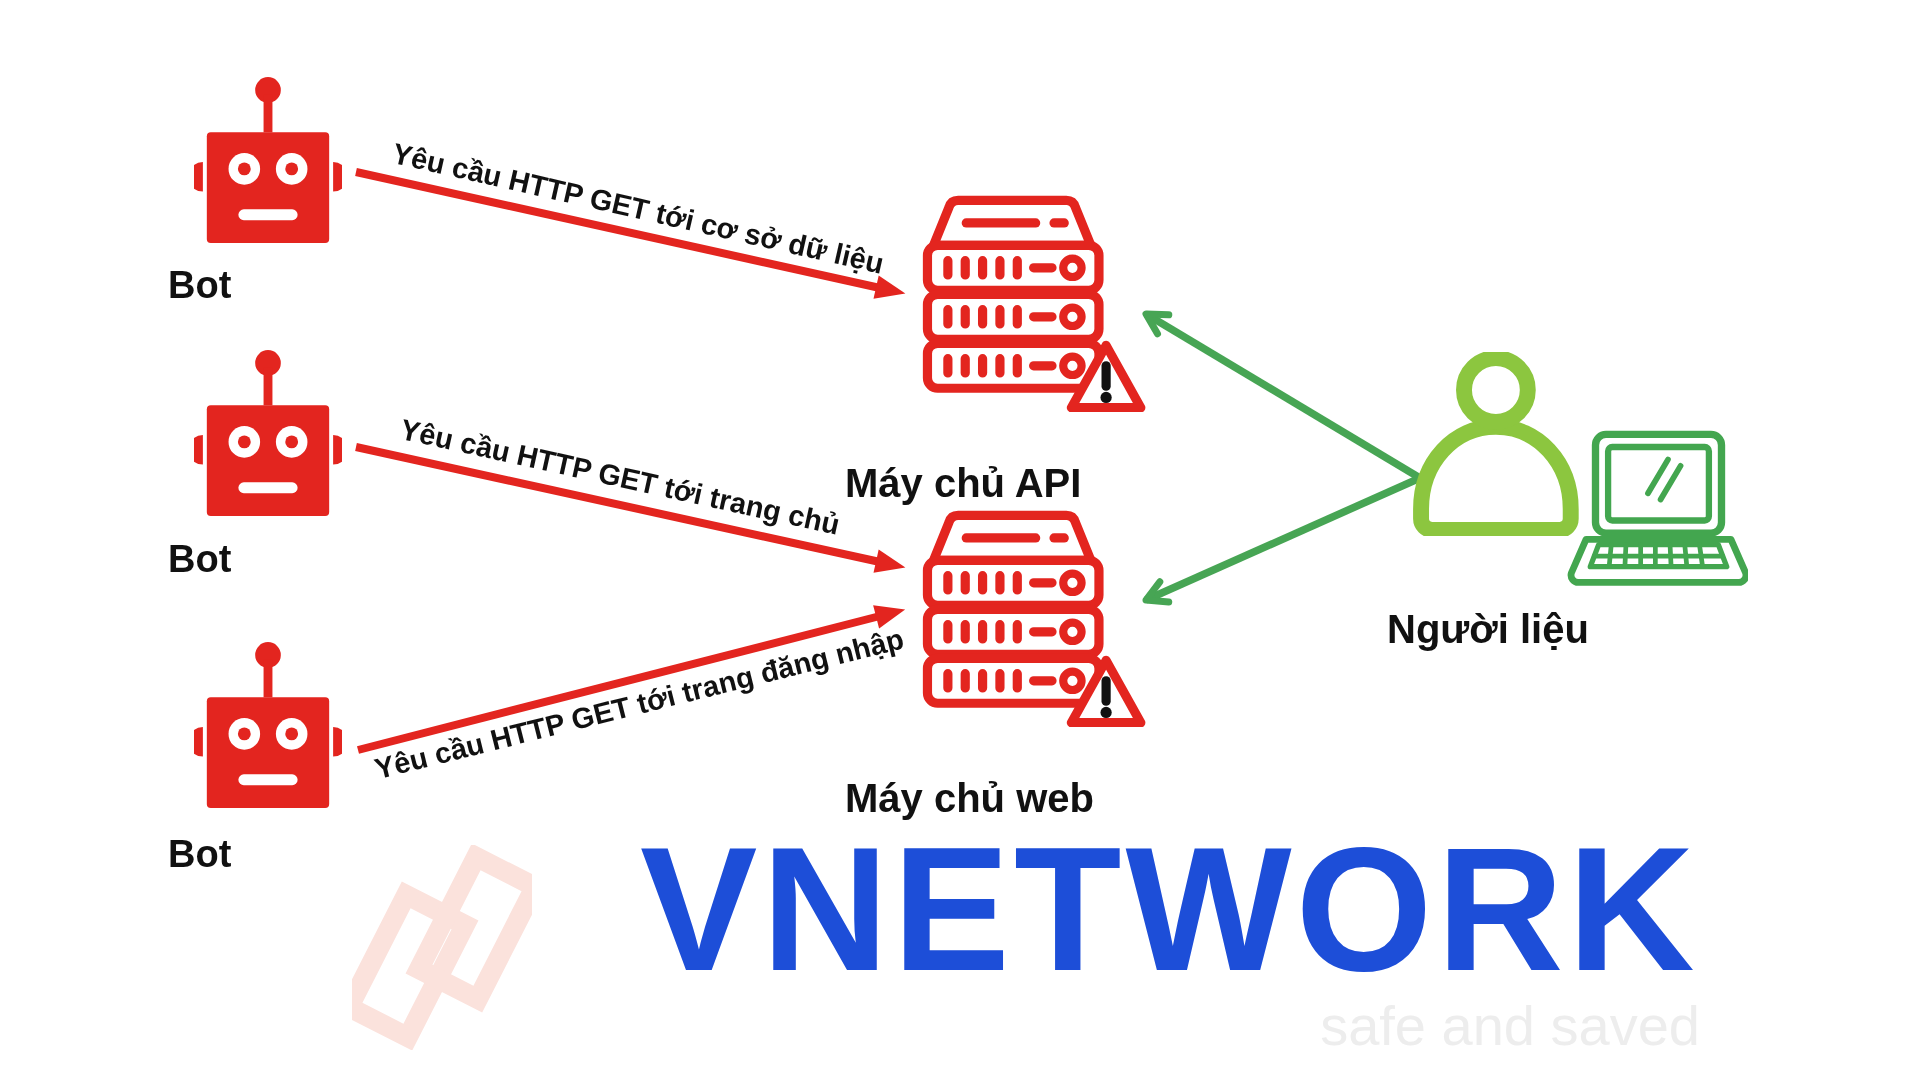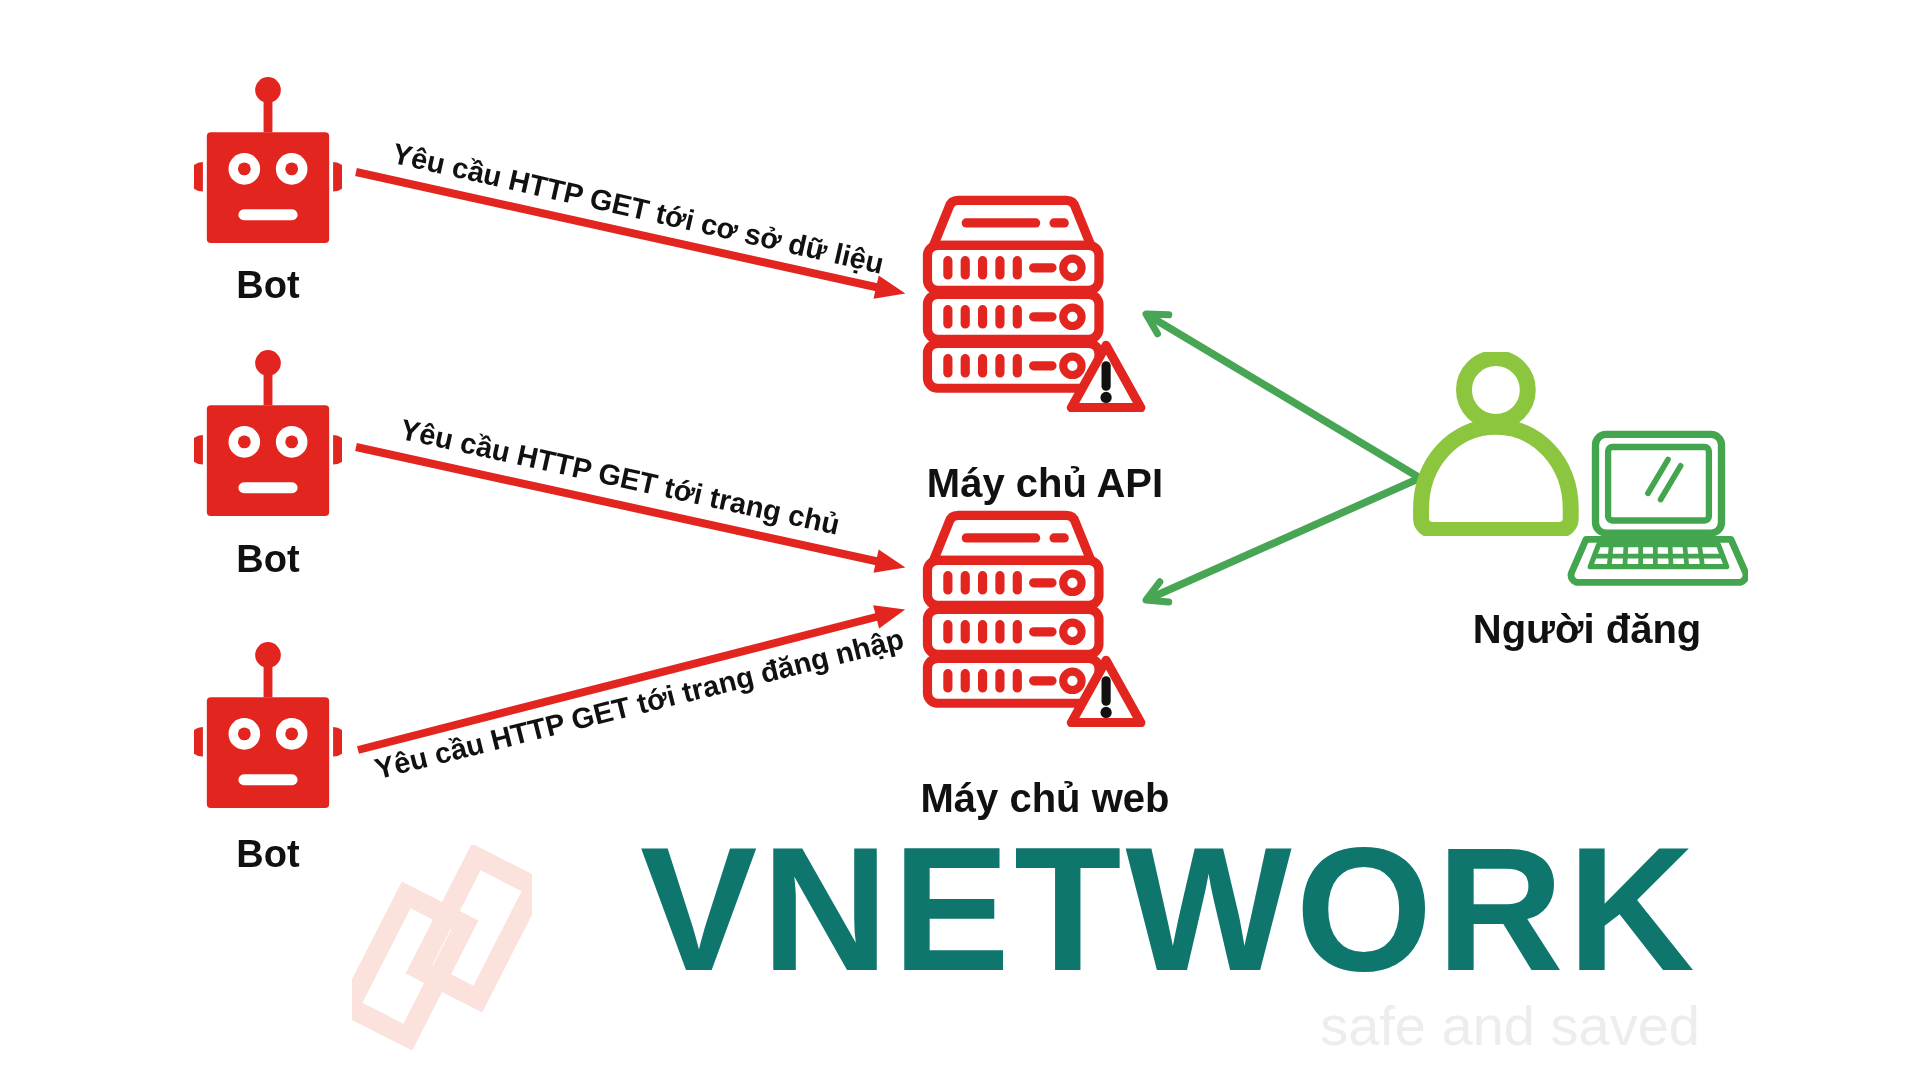--- a/index.html
+++ b/index.html
@@ -1,31 +1,31 @@
 <!DOCTYPE html>
 <html><head>
 <meta charset="utf-8">
 <style>
   html,body{margin:0;padding:0;background:#fff;}
   #canvas{
     position:relative;width:1920px;height:1080px;overflow:hidden;background:#ffffff;
     font-family:"Liberation Sans",sans-serif;
   }
   .abs{position:absolute;}
-  .node-label{position:absolute;font-weight:700;color:#111;text-align:center;line-height:1.1;}
+  .node-label{position:absolute;font-weight:700;color:#111;text-align:left;line-height:1.1;}
   .bot-label{font-size:38px;}
   .server-label{font-size:40px;margin-top:44px;}
   .user-label{font-size:40px;}
   .req-label{
     position:absolute;font-weight:700;font-size:29px;color:#111;
     transform-origin:0 0;white-space:nowrap;line-height:1;
   }
   .wm-brand{
     position:absolute;left:640px;top:821px;font-size:176px;font-weight:700;
-    letter-spacing:4px;color:#0f766e;line-height:1;white-space:nowrap;
+    letter-spacing:4px;color:#1d4ed8;line-height:1;white-space:nowrap;
   }
   .wm-tagline{
     position:absolute;left:1100px;top:998px;width:600px;text-align:right;
     font-size:56px;font-weight:400;color:#ededed;line-height:1;white-space:nowrap;
   }
   svg{display:block;}
 </style>
 </head>
 <body>
 
@@ -184,15 +184,15 @@
       <rect x="57" y="20" width="96" height="70" rx="4" stroke-width="6"></rect>
       <path d="M36 108 H174 L188 140 a7 7 0 0 1 -7 9 H29 a7 7 0 0 1 -7 -9 Z" stroke-width="6.5"></path>
       <path d="M48 113 H162 L170 134 H40 Z" stroke-width="5"></path>
     </g>
     <g stroke="#43a64f" stroke-width="4.5" stroke-linecap="round">
       <path d="M44 124 H166"></path>
       <path d="M60 113 L58 134 M74 113 L73 134 M88 113 L88 134 M102 113 L102 134 M116 113 L117 134 M130 113 L132 134 M144 113 L147 134"></path>
       <path d="M95 64 L114 32 M107 70 L126 38" stroke-width="5.5"></path>
     </g>
   </svg>
-  <div class="node-label user-label" style="left:1387px;top:607px;width:400px;">Người đăng</div>
+  <div class="node-label user-label" style="left:1387px;top:607px;width:400px;">Người liệu</div>
 
 </div>
 
 </body></html>

